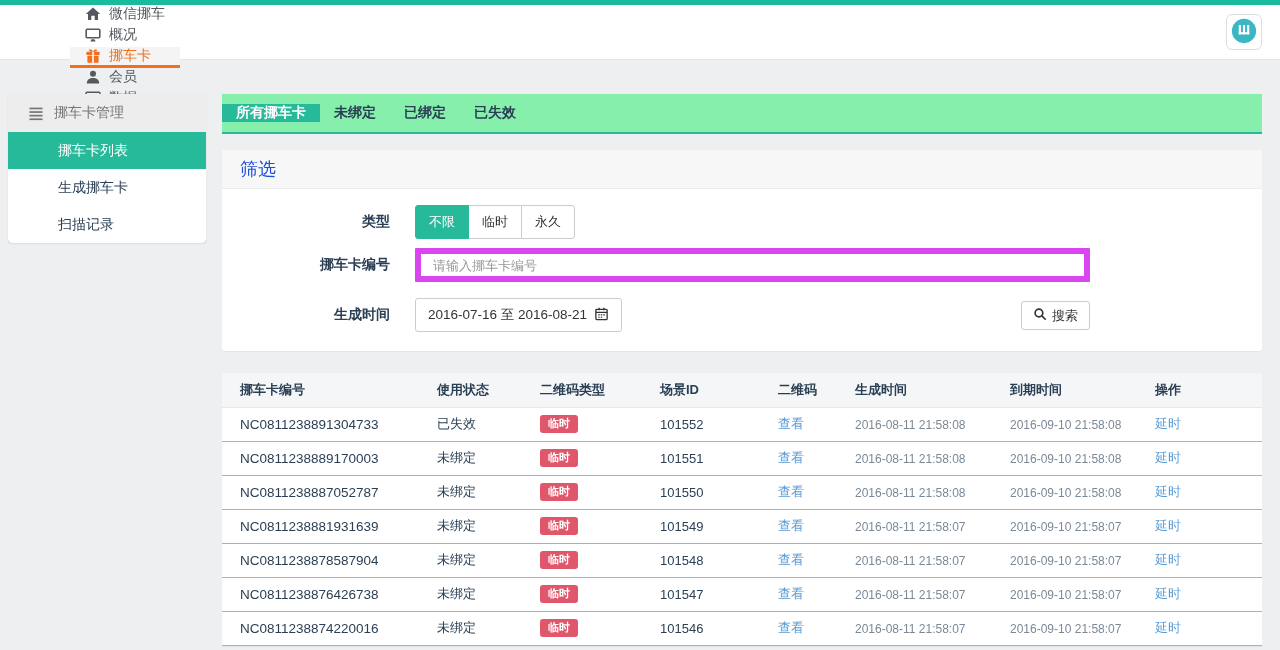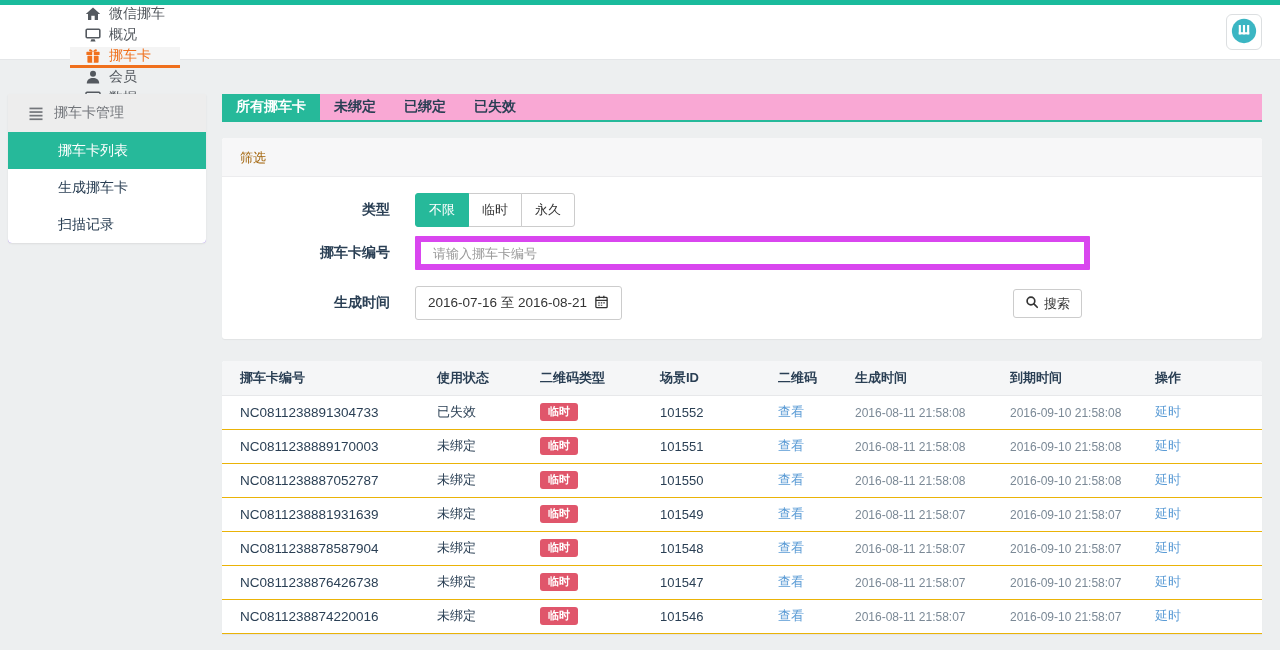--- a/index.html
+++ b/index.html
@@ -52,35 +52,35 @@
   .sidebar-header .sb-icon { display: inline-flex; width: 16px; height: 16px; color: #73767B; }
   .sidebar-item {
     height: 37px; display: flex; align-items: center; padding-left: 50px;
     font-size: 14px; color: #2A3F54; background: #fff; cursor: pointer;
   }
   .sidebar-item.active { background: #26B99A; color: #fff; }
 
   
   .content { flex: 1; min-width: 0; }
 
-  .tabs { background: #f9a8d4; display: flex; border-bottom: 2px solid #26B99A; height: 28px; }
+  .tabs { background: #86efac; display: flex; border-bottom: 2px solid #26B99A; height: 40px; align-items: center; }
   .tab {
     display: flex; align-items: center; padding: 0 14px;
     font-size: 14px; font-weight: bold; color: #2A3F54; cursor: pointer;
   }
   .tab.active { background: #26B99A; color: #fff; }
 
   .panel { background: #fff; border-radius: 3px; box-shadow: 0 1px 1px rgba(0,0,0,.05); }
 
   
   .filter-panel { margin-top: 16px; }
   .filter-head {
     height: 39px; line-height: 39px; padding-left: 18px;
     background: #F7F7F8; border-bottom: 1px solid #ECECEE;
-    color: #a16207; font-size: 13px; border-radius: 3px 3px 0 0; font-family: Liberation Serif, serif;
+    color: #1d4ed8; font-size: 18px; border-radius: 3px 3px 0 0; font-family: Liberation Serif, serif;
   }
   .filter-body { padding: 16px 0 19px 0; }
   .form-row { display: flex; align-items: center; }
   .form-row + .form-row { margin-top: 9px; }
   .form-row.last { margin-top: 16px; }
   .form-label { width: 168px; text-align: right; margin-right: 25px; font-size: 14px; font-weight: bold; color: #2A3F54; }
   .control-area { position: relative; width: 675px; }
 
   .type-group { display: inline-flex; }
   .type-btn {
@@ -99,21 +99,21 @@
   .card-input::placeholder { color: #999; }
 
   .date-btn {
     height: 34px; padding: 0 12px; background: #fff; border: 1px solid #CCCCCC;
     border-radius: 3px; font-size: 13.5px; color: #333;
     display: inline-flex; align-items: center; gap: 7px; cursor: pointer; font-family: inherit;
   }
   .date-btn svg { width: 15px; height: 15px; }
 
   .search-btn {
-    position: absolute; right: 8px; top: 3px; height: 29px; padding: 0 11px;
+    position: absolute; right: 0; top: 3px; height: 29px; padding: 0 11px;
     background: #fff; border: 1px solid #CCCCCC; border-radius: 3px;
     font-size: 13px; color: #333; display: inline-flex; align-items: center; gap: 5px;
     cursor: pointer; font-family: inherit;
   }
   .search-btn svg { width: 14px; height: 14px; }
 
   
   .table-panel { margin-top: 22px; border-radius: 3px 3px 0 0; overflow: hidden; }
   table { width: 100%; border-collapse: collapse; table-layout: fixed; }
   thead th {

